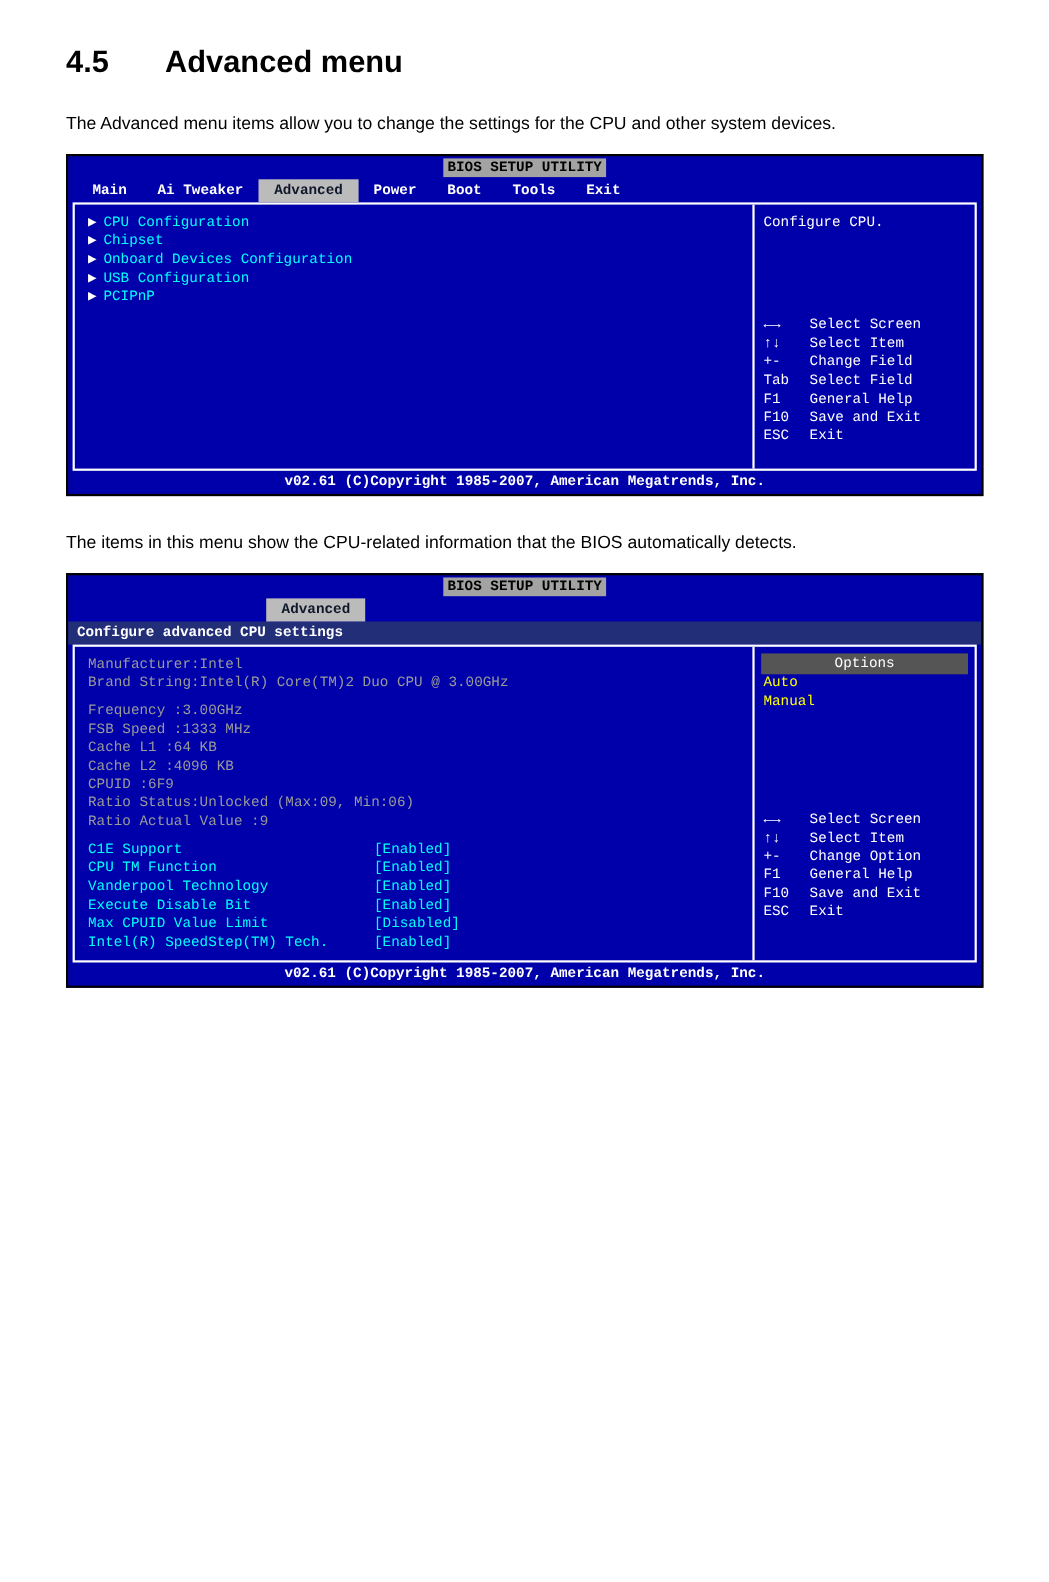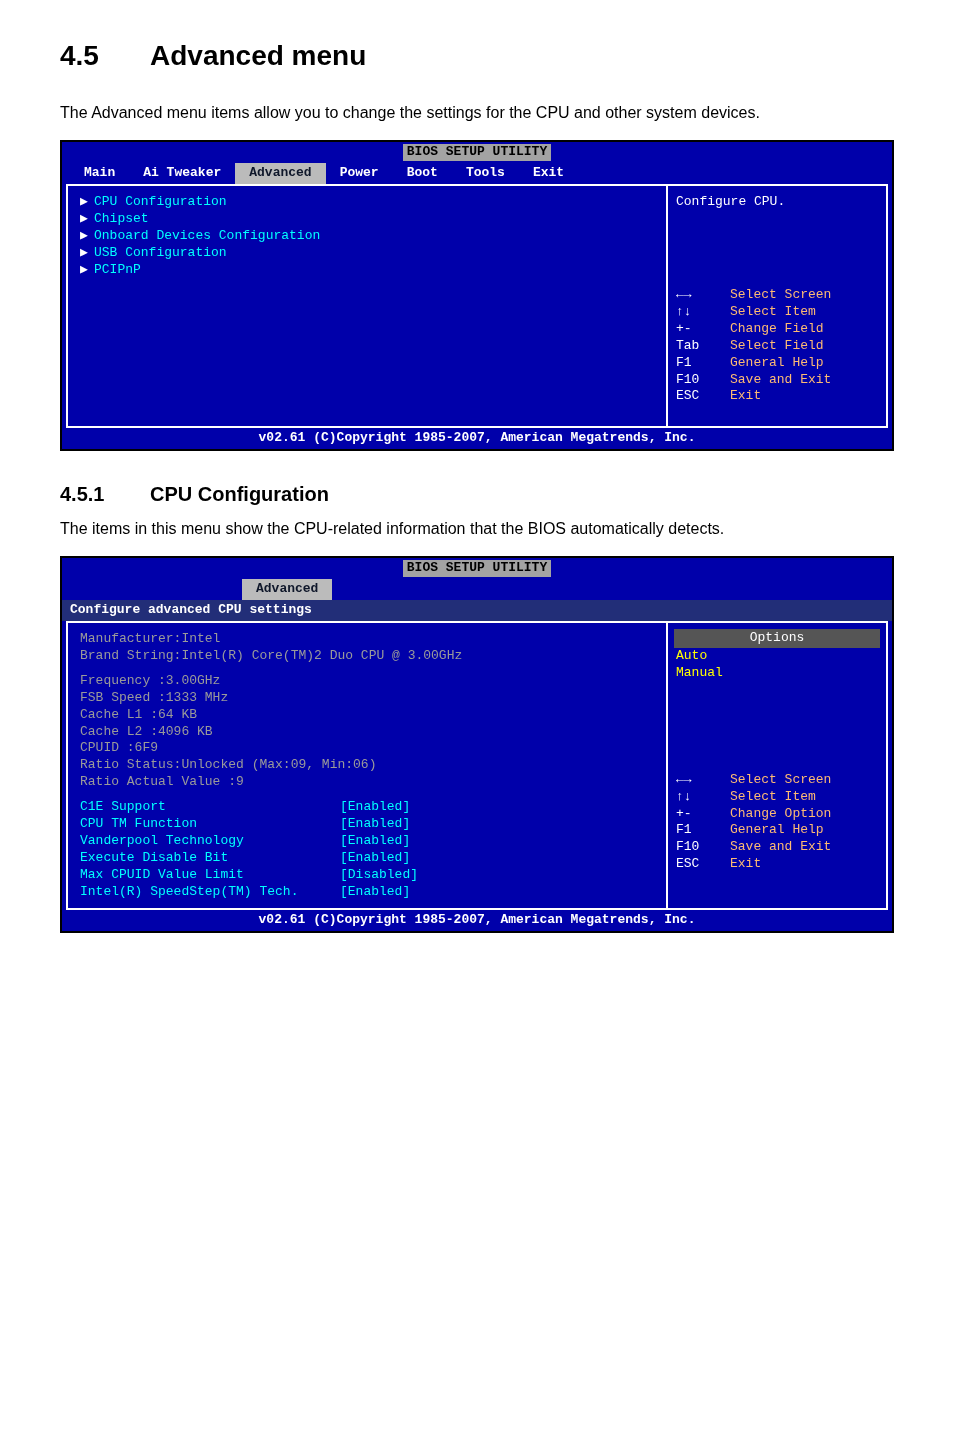--- a/index.html
+++ b/index.html
@@ -11,31 +11,31 @@
   .caution-icon { flex:0 0 60px; display:flex; align-items:center; justify-content:center; }
   .caution-text { flex:1; font-size:15px; line-height:1.4; padding-left:8px; }
   .bios { background:#0000aa; color:#fff; font-family: "Courier New", monospace; font-size: 13px; line-height: 1.3; border:2px solid #000; margin-bottom: 32px; }
   .bios-title-bar { display:flex; justify-content:center; padding:2px 0; }
   .bios-title { background:#a3a3a3; color:#000; padding:0 4px; font-weight:bold; }
   .bios-tabs { display:flex; padding:0 8px; }
   .bios-tab { padding:2px 14px; color:#fff; font-weight:bold; }
   .bios-tab.active { background:#bbbbbb; color:#0f172a; }
   .bios-body { display:flex; border:2px solid #fff; margin:0 4px; }
   .bios-left { flex:1; padding:8px 12px; border-right:2px solid #fff; min-height:0; }
-  .bios-right { width:218px; padding:8px 8px; }
+  .bios-right { width:200px; padding:8px 8px; }
   .bios-menu-row { display:flex; align-items:center; color:#fff; }
   .bios-menu-row .tri { color:#fff; width:14px; display:inline-block; }
   .cyan { color:#00ffff; }
   .yellow { color:#ffff00; }
   .gray { color:#9a9a9a; }
   .help-title { color:#fff; padding-bottom:6px; }
   .help-list { margin-top: 70px; }
   .help-list .hl-row { display:flex; }
   .help-list .hl-key { width:42px; color:#fff; }
-  .help-list .hl-text { color:#fdba74;margin-left:12px; }
+  .help-list .hl-text { color:#ffffff; }
   .bios-copy { text-align:center; padding:2px 0; color:#fff; font-weight:bold; }
   .sub-title { font-size:20px; font-weight:bold; margin:28px 0 12px 0; }
   .sub-title .num { display:inline-block; width:90px; }
   .settings-grid .row { display:flex; }
   .settings-grid .label { width:260px; }
   .settings-grid .value { }
   .bios-subheader { background:#222e78; color:#fff; padding:2px 8px; font-weight:bold; display:flex; justify-content:flex-start; }
   .options-head { background:#555; color:#fff; text-align:center; padding:1px 4px; margin:-2px -2px 0 -2px; }
   .page-wrap { position:relative; min-height:1438px; }
   .arrows-lr { color:#ff5555; }
@@ -118,23 +118,20 @@
         <div class="hl-row">
               <span class="hl-key">ESC</span>
               <span class="hl-text">Exit</span>
             </div>
       </div>
     </div>
   </div>
   <div class="bios-copy">v02.61 (C)Copyright 1985-2007, American Megatrends, Inc.</div>
 </div>
 
-<h2 class="sub-title">
-  <span class="num">4.5.1</span><span>CPU Configuration</span>
-</h2>
 <p class="body-text">The items in this menu show the CPU-related information that the BIOS automatically detects.</p>
 
 <div class="bios">
   <div class="bios-title-bar">
     <span class="bios-title">BIOS SETUP UTILITY</span>
   </div>
   <div class="bios-tabs" style="justify-content:flex-start; padding-left:180px;">
     <div class="bios-tab active">Advanced</div>
   </div>
   <div class="bios-subheader">

